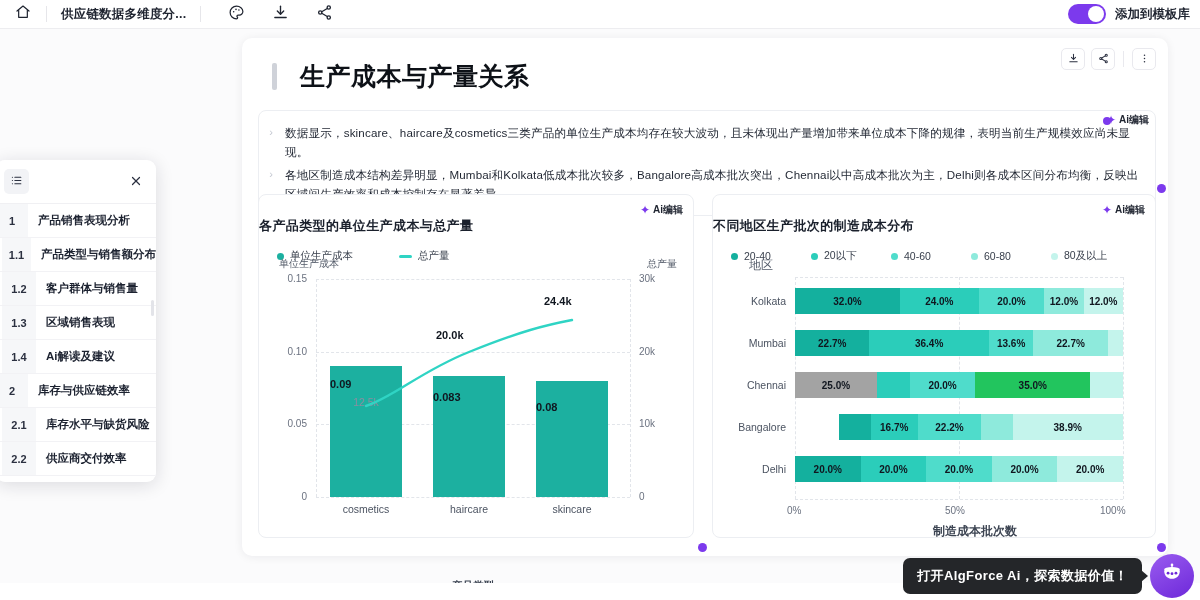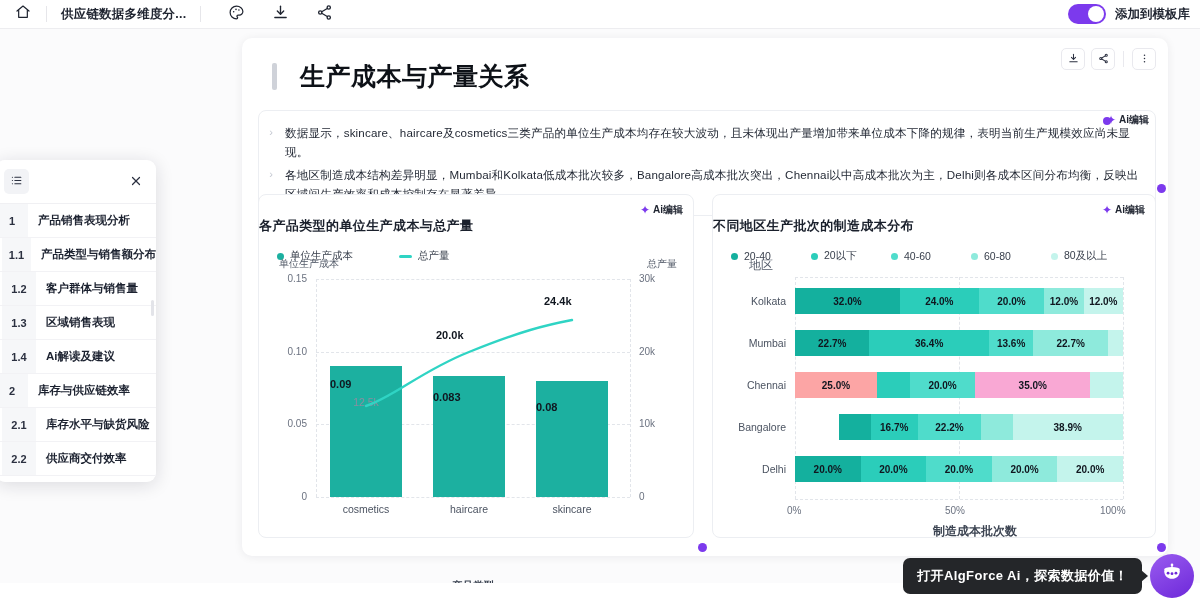--- a/index.html
+++ b/index.html
@@ -398,30 +398,30 @@
         <div class="seg" style="width:22.7%; background:#8eeadc;">
             <span>22.7%</span>
           </div>
         <div class="seg" style="width:4.6%;  background:#c4f4ec;">
             <span></span>
           </div>
       </div>
 
       <div class="rrow" style="top:95px; height:26px;">
         <div class="rrow-label">Chennai</div>
-        <div class="seg" style="width:25%; background:#fca5a5;">
+        <div class="seg" style="width:25%; background:#a3a3a3;">
             <span>25.0%</span>
           </div>
         <div class="seg" style="width:10%; background:#2bcdba;">
             <span></span>
           </div>
         <div class="seg" style="width:20%; background:#4fdccb;">
             <span>20.0%</span>
           </div>
-        <div class="seg" style="width:35%; background:#f9a8d4;">
+        <div class="seg" style="width:35%; background:#22c55e;">
             <span>35.0%</span>
           </div>
         <div class="seg" style="width:10%; background:#c4f4ec;">
             <span></span>
           </div>
       </div>
 
       <div class="rrow" style="top:137px; height:26px;padding-left:44px;">
         <div class="rrow-label">Bangalore</div>
         <div class="seg" style="width:11.1%; background:#14b09e;">

